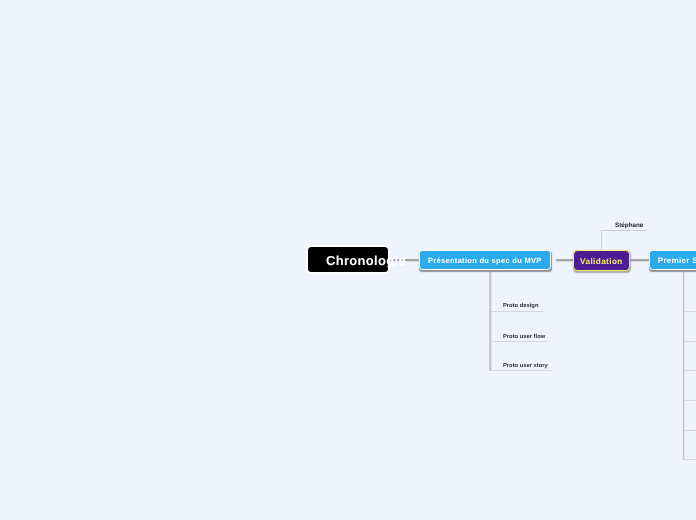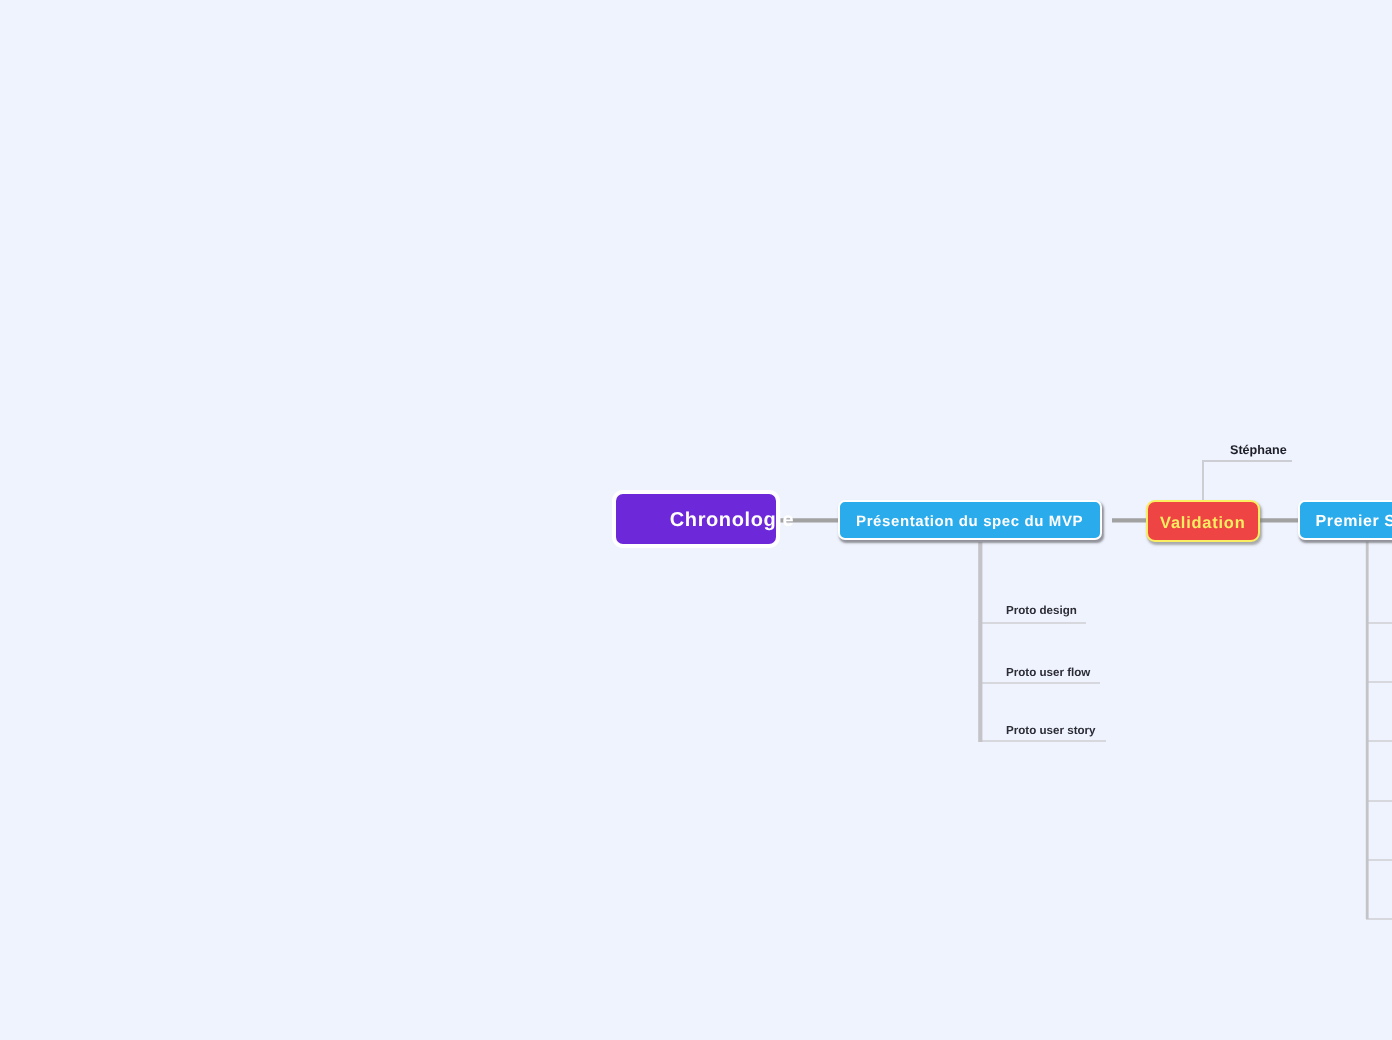--- a/index.html
+++ b/index.html
@@ -6,26 +6,26 @@
   html,body{margin:0;padding:0;}
   body{width:696px;height:520px;overflow:hidden;background:#eff3fd;
        font-family:"Liberation Sans",sans-serif;
        -webkit-font-smoothing:antialiased;text-rendering:geometricPrecision;}
   #canvas{position:absolute;left:0;top:0;width:696px;height:520px;overflow:hidden;}
 
   .node{position:absolute;box-sizing:border-box;transform:translateZ(0);
         display:flex;align-items:center;justify-content:center;white-space:nowrap;}
   .node > span{display:block;white-space:nowrap;position:relative;top:1.1px;}
 
-  .n-root{left:306px;top:244.7px;width:84px;height:29.5px;background:#6d28d9;border-radius:5.5px;
-      border:2px solid #fff;color:#fff;font-weight:bold;font-size:10px;letter-spacing:.3px;padding-left:36px;}
+  .n-root{left:306px;top:244.7px;width:84px;height:29.5px;background:#000000;border-radius:5.5px;
+      border:2px solid #fff;color:#fff;font-weight:bold;font-size:13px;letter-spacing:.3px;padding-left:36px;}
   .n-spec{left:419px;top:249.5px;width:131.6px;height:20.5px;background:#29abec;border-radius:3.5px;
       border:1px solid #fff;box-shadow:.6px 1.1px 1.1px rgba(120,120,128,.8);
       color:#fff;font-weight:bold;font-size:7.5px;letter-spacing:.3px;}
-  .n-val{left:572.8px;top:249.7px;width:57.2px;height:21.4px;background:#ef4444;border-radius:4.5px;
+  .n-val{left:572.8px;top:249.7px;width:57.2px;height:21.4px;background:#4c1d95;border-radius:4.5px;
       border:1.7px solid #fbee61;box-shadow:.7px 1.3px 1.2px rgba(125,125,120,.62);
       color:#fbee61;font-weight:bold;font-size:8.2px;letter-spacing:.4px;}
   .n-sprint{left:649.2px;top:249.5px;width:76.5px;height:20.5px;background:#29abec;border-radius:3.5px;
       border:1px solid #fff;box-shadow:.6px 1.1px 1.1px rgba(120,120,128,.8);
       color:#fff;font-weight:bold;font-size:8px;letter-spacing:.3px;}
 
   .sublabel{position:absolute;transform:translateZ(0);font-size:5.8px;font-weight:bold;
             color:#2c2c36;white-space:nowrap;}
   .anno{position:absolute;transform:translateZ(0);font-size:6.3px;font-weight:bold;
         color:#1e1e28;white-space:nowrap;}

